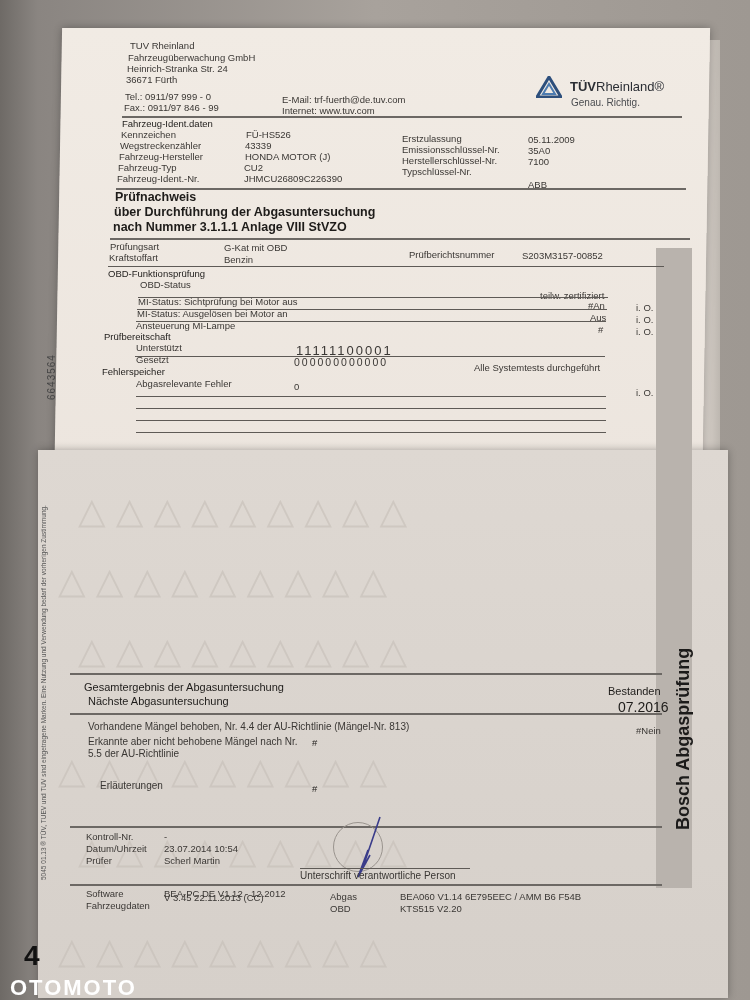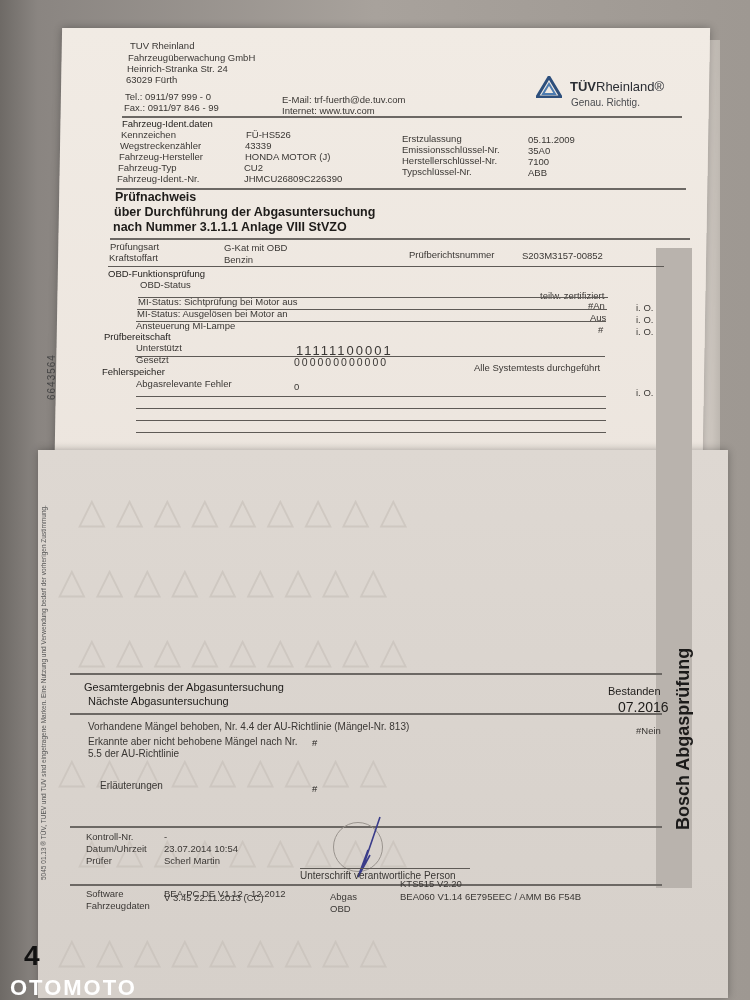--- a/index.html
+++ b/index.html
@@ -79,21 +79,21 @@
   <span class="wm" style="left:20px;top:300px">△ △ △ △ △ △ △ △ △</span>
   <span class="wm" style="left:40px;top:380px">△ △ △ △ △ △ △ △ △</span>
   <span class="wm" style="left:20px;top:480px">△ △ △ △ △ △ △ △ △</span>
 </div>
 <div class="gray-strip"></div>
 <div class="bosch-label">Bosch Abgasprüfung</div>
 
 <div class="t" style="left:130px;top:40px">TUV Rheinland</div>
 <div class="t" style="left:128px;top:52px">Fahrzeugüberwachung GmbH</div>
 <div class="t" style="left:127px;top:63px">Heinrich-Stranka Str. 24</div>
-<div class="t" style="left:126px;top:74px">63029 Fürth</div>
+<div class="t" style="left:126px;top:74px">36671 Fürth</div>
 <div class="t" style="left:125px;top:91px">Tel.: 0911/97 999 - 0</div>
 <div class="t" style="left:124px;top:102px">Fax.: 0911/97 846 - 99</div>
 <div class="t" style="left:282px;top:94px">E-Mail:  trf-fuerth@de.tuv.com</div>
 <div class="t" style="left:282px;top:105px">Internet:  www.tuv.com</div>
 
 <svg class="logo-tri" viewBox="0 0 26 22">
   <polygon points="13,1 25,21 1,21" fill="none" stroke="#2d4f7c" stroke-width="3"></polygon>
   <polygon points="13,8 19,18 7,18" fill="none" stroke="#4c7bb0" stroke-width="2"></polygon>
 </svg>
 <div class="logo-name"><b>TÜV</b><span>Rheinland®</span></div>
@@ -113,21 +113,21 @@
 <div class="t" style="left:117px;top:173px">Fahrzeug-Ident.-Nr.</div>
 <div class="t" style="left:244px;top:173px">JHMCU26809C226390</div>
 
 <div class="t" style="left:402px;top:133px">Erstzulassung</div>
 <div class="t" style="left:528px;top:134px">05.11.2009</div>
 <div class="t" style="left:402px;top:144px">Emissionsschlüssel-Nr.</div>
 <div class="t" style="left:528px;top:145px">35A0</div>
 <div class="t" style="left:402px;top:155px">Herstellerschlüssel-Nr.</div>
 <div class="t" style="left:528px;top:156px">7100</div>
 <div class="t" style="left:402px;top:166px">Typschlüssel-Nr.</div>
-<div class="t" style="left:528px;top:167px">ABB</div>
+<div class="t" style="left:528px;top:179px">ABB</div>
 
 <div class="rule thick" style="left:116px;top:188px;width:570px"></div>
 
 <div class="t big" style="left:115px;top:190px">Prüfnachweis</div>
 <div class="t big" style="left:114px;top:205px">über Durchführung der Abgasuntersuchung</div>
 <div class="t big" style="left:113px;top:220px">nach Nummer 3.1.1.1 Anlage VIII StVZO</div>
 
 <div class="rule thick" style="left:110px;top:238px;width:580px"></div>
 
 <div class="t" style="left:110px;top:241px">Prüfungsart</div>
@@ -207,16 +207,16 @@
 
 <div class="rule thick" style="left:70px;top:884px;width:592px"></div>
 
 <div class="t" style="left:86px;top:888px">Software</div>
 <div class="t" style="left:164px;top:888px">BEA-PC DE V1.12 - 12.2012</div>
 <div class="t" style="left:86px;top:900px">Fahrzeugdaten</div>
 <div class="t" style="left:164px;top:892px">V 3.45 22.11.2013 (CC)</div>
 <div class="t" style="left:330px;top:891px">Abgas</div>
 <div class="t" style="left:400px;top:891px">BEA060 V1.14 6E795EEC / AMM B6 F54B</div>
 <div class="t" style="left:330px;top:903px">OBD</div>
-<div class="t" style="left:400px;top:878px">KTS515 V2.20</div>
+<div class="t" style="left:400px;top:903px">KTS515 V2.20</div>
 
 <div class="corner-mark">4</div>
 <div class="otomoto">OTOMOTO</div>
 
 </body></html>

